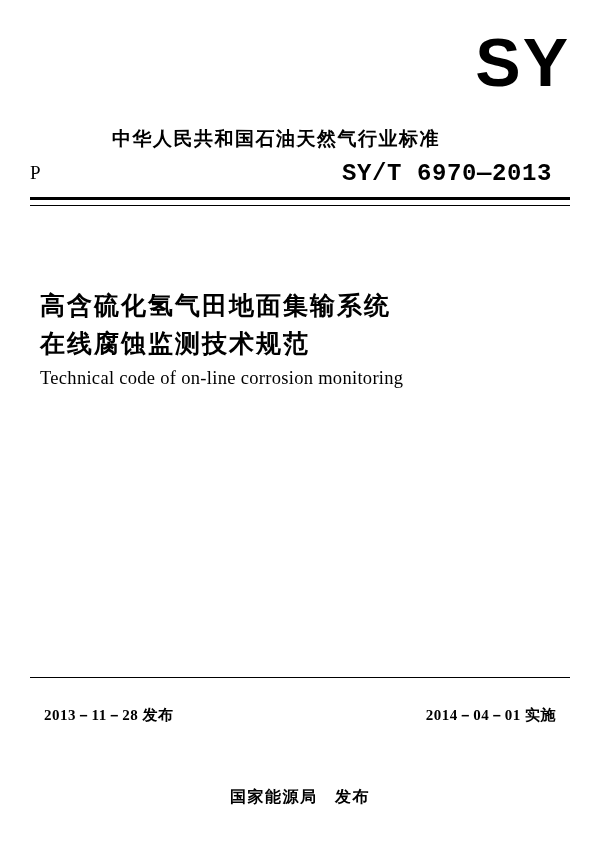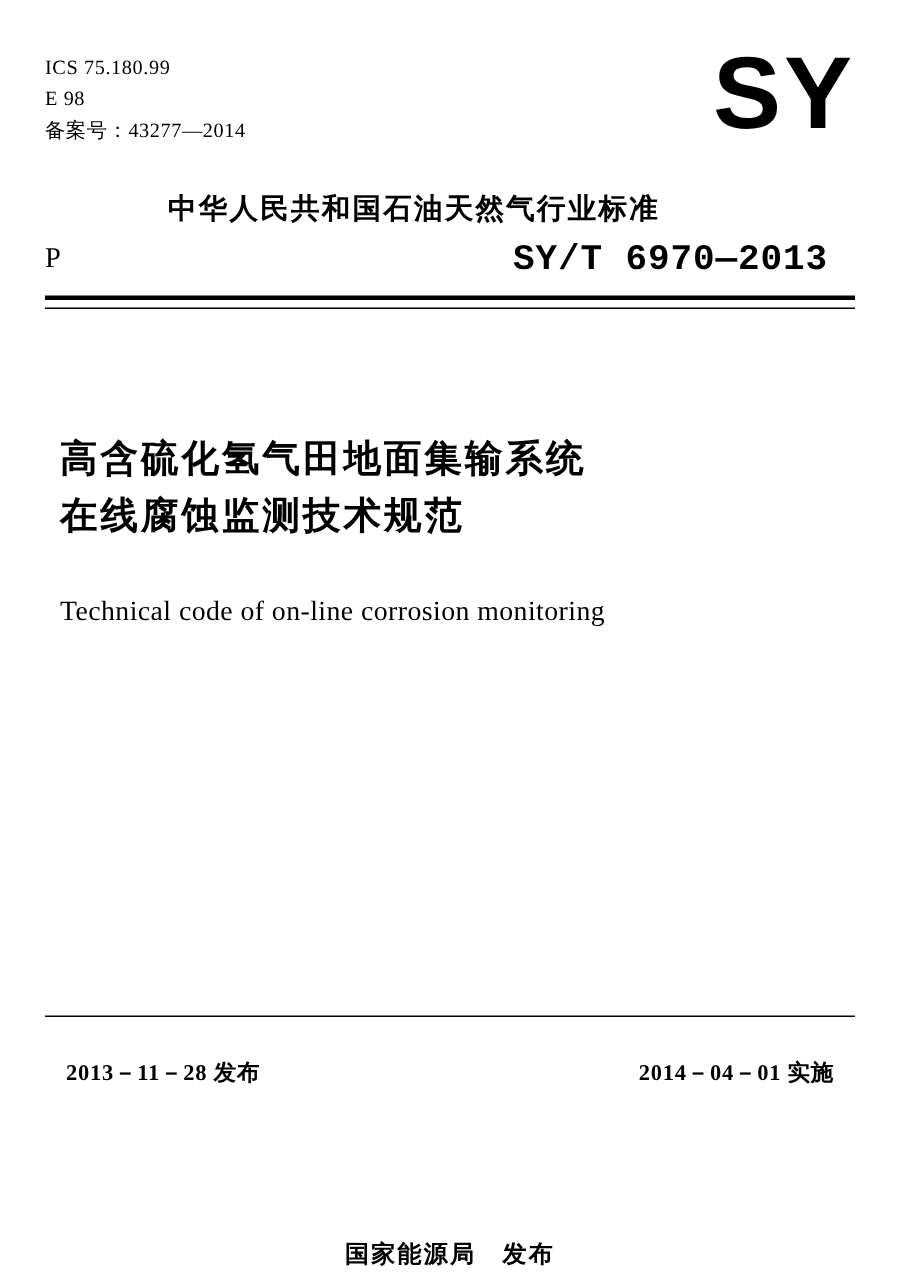--- a/index.html
+++ b/index.html
@@ -111,21 +111,20 @@
     text-align: left;
   }
   .title-cn {
     font-family: "DejaVu Sans", sans-serif;
     font-weight: bold;
     font-size: 25px;
     line-height: 38px;
     letter-spacing: 2px;
   }
   .title-en {
-    margin-top: 30px;
     font-family: "Liberation Serif", serif;
     font-size: 18.5px;
     line-height: 30px;
     letter-spacing: 0.3px;
   }
 
   
   .dates {
     position: absolute;
     left: 44px;
@@ -135,39 +134,34 @@
     justify-content: space-between;
     font-family: Liberation Serif, serif;
     font-weight: bold;
     font-size: 15px;
     letter-spacing: 0.5px;
   }
   .issuer {
     position: absolute;
     left: 0;
     right: 0;
-    top: 826px;
+    top: 787px;
     text-align: center;
     font-family: Liberation Mono, monospace;
     font-weight: bold;
     font-size: 16px;
     letter-spacing: 1.5px;
   }
 </style>
 </head>
 <body>
 
 <div class="page">
 
   <div class="header">
-    <div class="ics-lines">
-      <div>ICS 75.180.99</div>
-      <div>E 98</div>
-      <div>备案号：43277—2014</div>
-    </div>
     <div class="sy-logo">SY</div>
     <div class="national-title">中华人民共和国石油天然气行业标准</div>
     <div class="p-mark">P</div>
     <div class="std-number">SY/T  6970—2013</div>
   </div>
 
   <div class="rule-top"></div>
   <div class="rule-thin"></div>
 
   <div class="title-zone">

